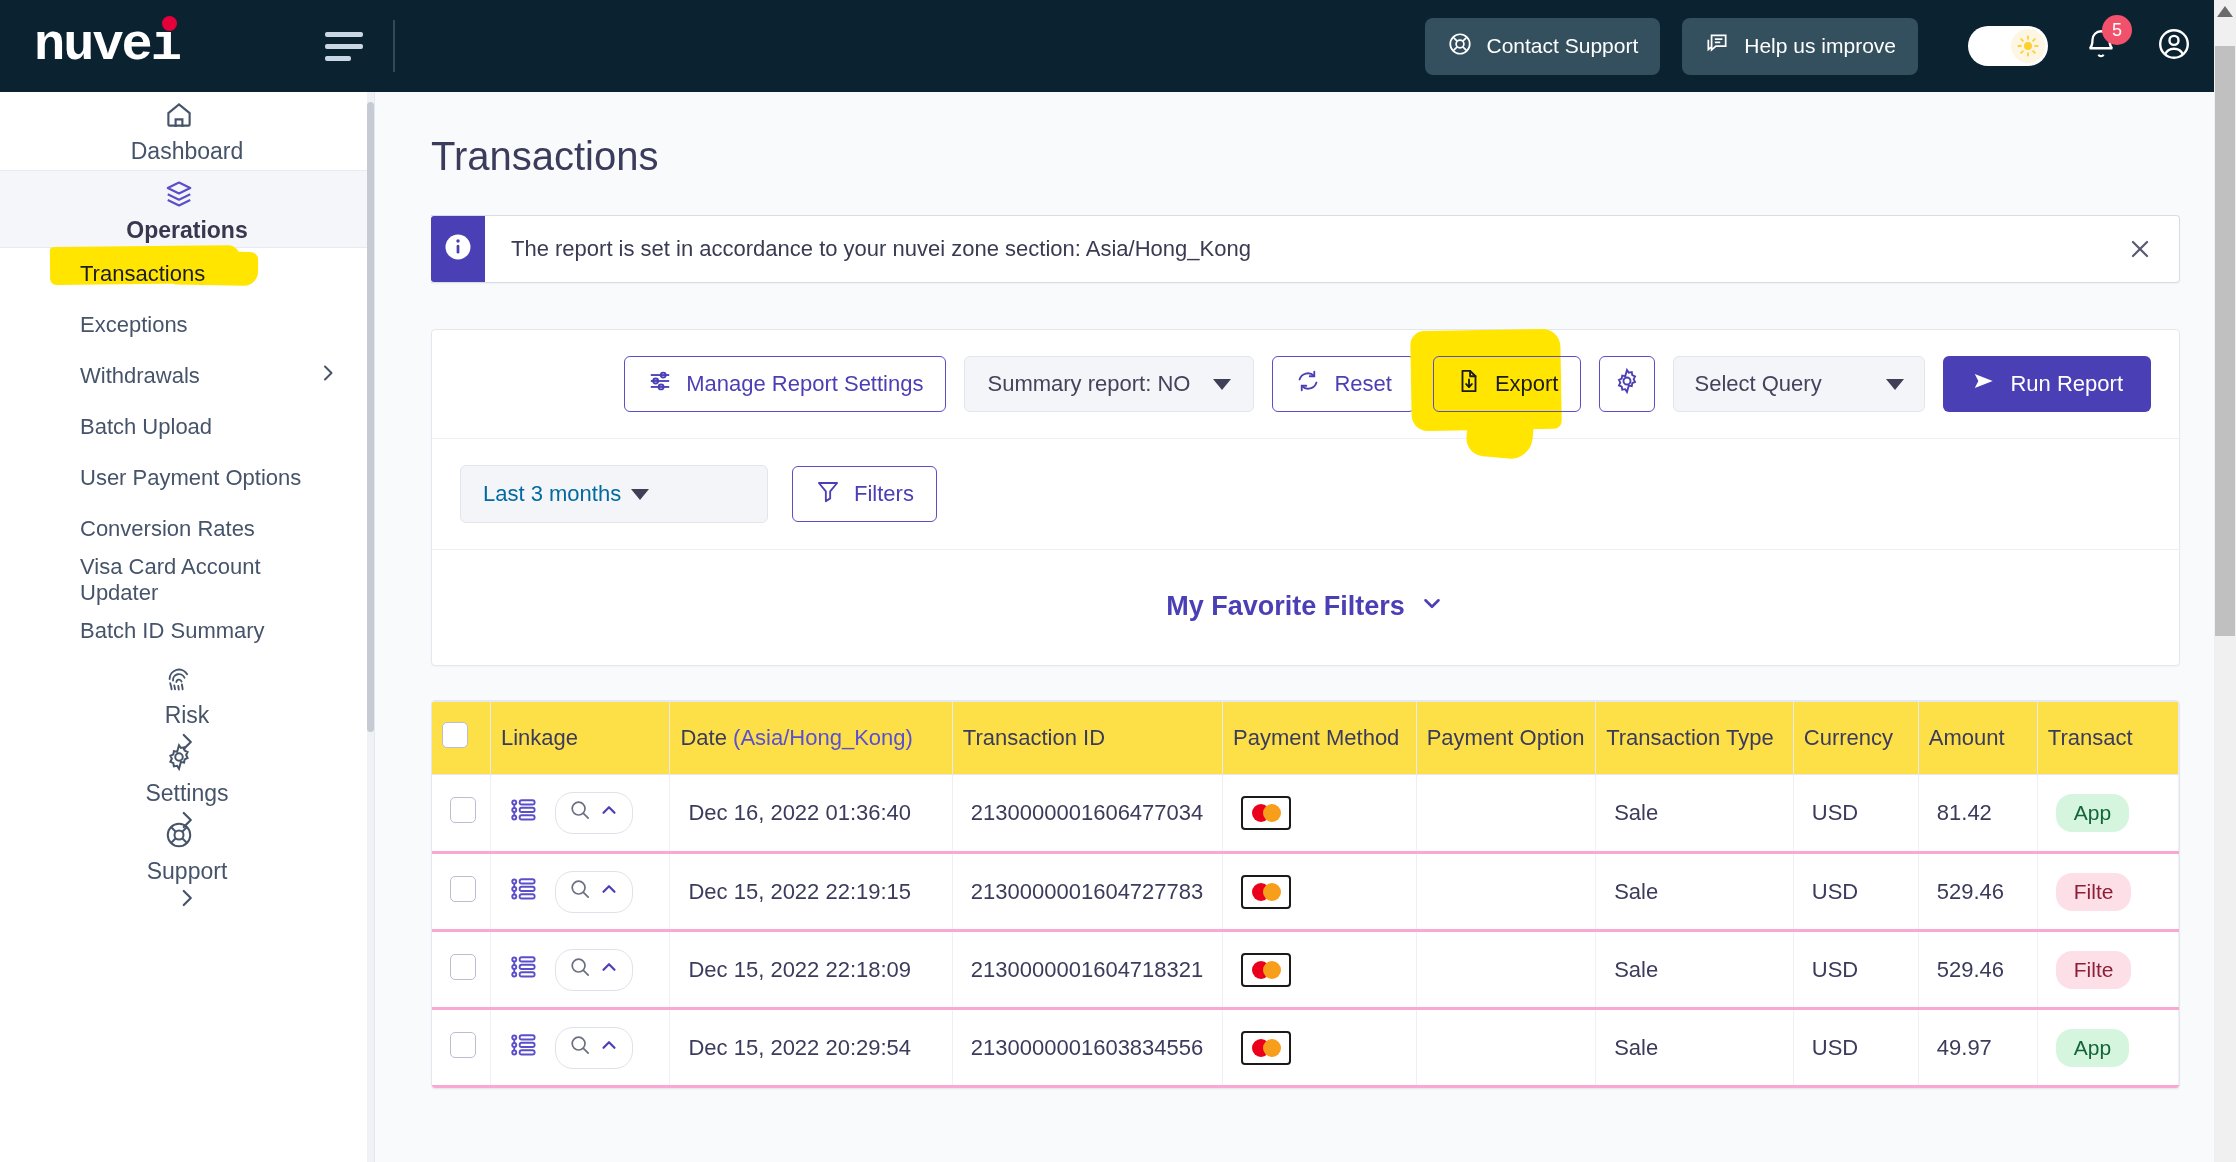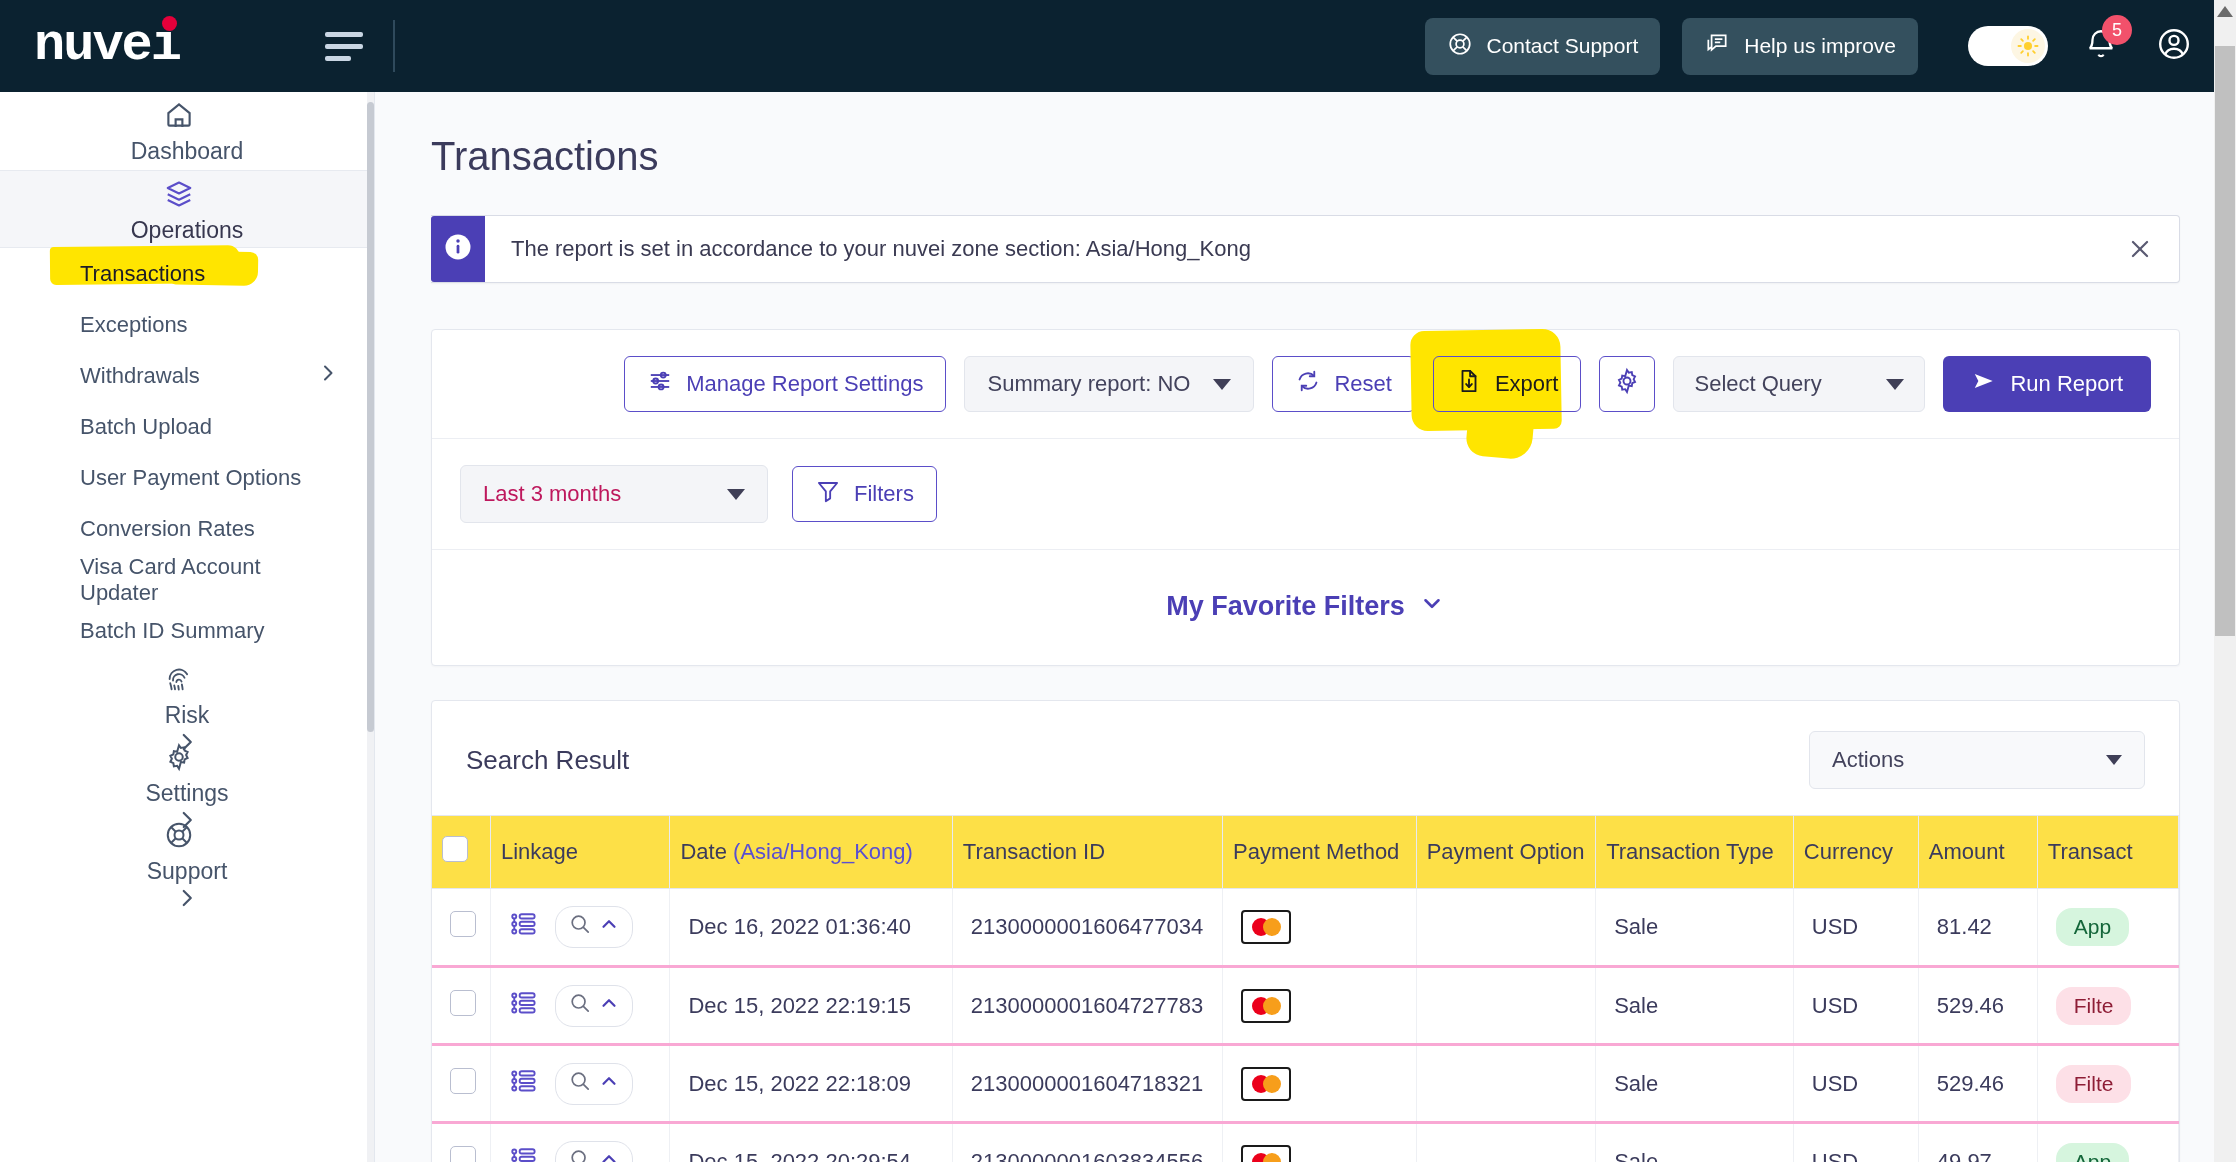--- a/index.html
+++ b/index.html
@@ -69,21 +69,21 @@
   }
   .nav-item {
     display: flex; align-items: center; height: 78px; padding: 0 34px;
     cursor: pointer; color: #46546a; font-size: 23px; position: relative; flex-direction: column;
   }
   .nav-item .ico { width: 46px; flex: 0 0 46px; display: flex; align-items: center; }
   .nav-item .lbl { flex: 1; }
   .nav-item .chev { flex: 0 0 auto; color: #46546a; }
   .nav-item.active-group {
     background: #f5f6f9; border-top: 1px solid #e7eaf0; border-bottom: 1px solid #e7eaf0;
-    color: #3c3c58; font-weight: 400;
+    color: #3c3c58; font-weight: 700;
   }
   .nav-item.active-group .lbl { color: #37374f; }
   .nav-sub {
     display: flex; align-items: center; height: 51px; padding: 0 34px 0 80px;
     cursor: pointer; color: #46546a; font-size: 22px; position: relative;
   }
   .nav-sub .lbl { flex: 1; }
   .nav-sub.highlighted .lbl {
     color: #1c1c28; font-weight: 500; position: relative; z-index: 2;
   }
@@ -177,22 +177,22 @@
   }
   .export-wrap .btn { position: relative; z-index: 2; background: transparent; }
   .export-wrap .btn * { color: #1b1b1b; }
 
   .filters-row {
     display: flex; align-items: center; gap: 24px; padding: 26px 28px;
     border-bottom: 1px solid #eceef3;
   }
   .daterange {
     width: 308px; height: 58px; background: #f4f5f8; border: 1px solid #e2e5ec;
-    border-radius: 6px; display: flex; align-items: center; justify-content: space-between;
-    padding: 0 22px; font-size: 22px; color: #be185d; cursor: pointer;
+    border-radius: 6px; display: flex; align-items: center; justify-content: flex-start;
+    padding: 0 22px; font-size: 22px; color: #0369a1; cursor: pointer;
   }
   .fav-row {
     display: flex; align-items: center; justify-content: center;
     padding: 40px 0 42px 0;
   }
   .fav-link {
     display: flex; align-items: center; gap: 14px;
     font-size: 27px; color: #4b3fb5; font-weight: 600; cursor: pointer;
   }
 
@@ -607,27 +607,20 @@
               <span>
                 <svg width="26" height="26" viewBox="0 0 24 24" fill="none" stroke="#4b3fb5" stroke-width="2.4" stroke-linecap="round" stroke-linejoin="round">
                     <polyline points="6 9.5 12 15.5 18 9.5"></polyline>
                   </svg>
               </span>
             </div>
           </div>
         </div>
 
         <div class="card results-card">
-          <div class="results-head">
-            <div class="results-title">Search Result</div>
-            <div class="actions-select">
-              <span>Actions</span>
-              <span class="caret2"></span>
-            </div>
-          </div>
 
           <table class="tx">
             <colgroup>
               <col class="col-cbx">
                 <col class="col-link">
                 <col class="col-date">
                 <col class="col-txid">
               <col class="col-pm">
                 <col class="col-po">
                 <col class="col-tt">

